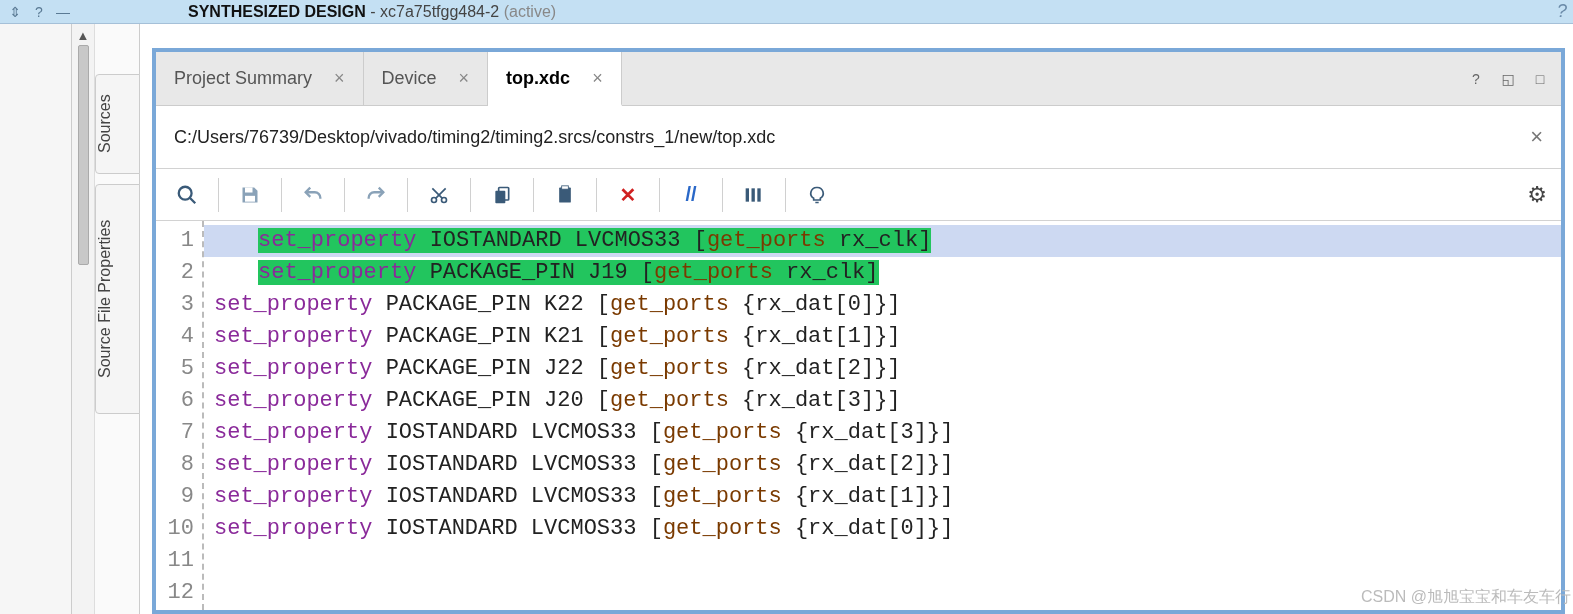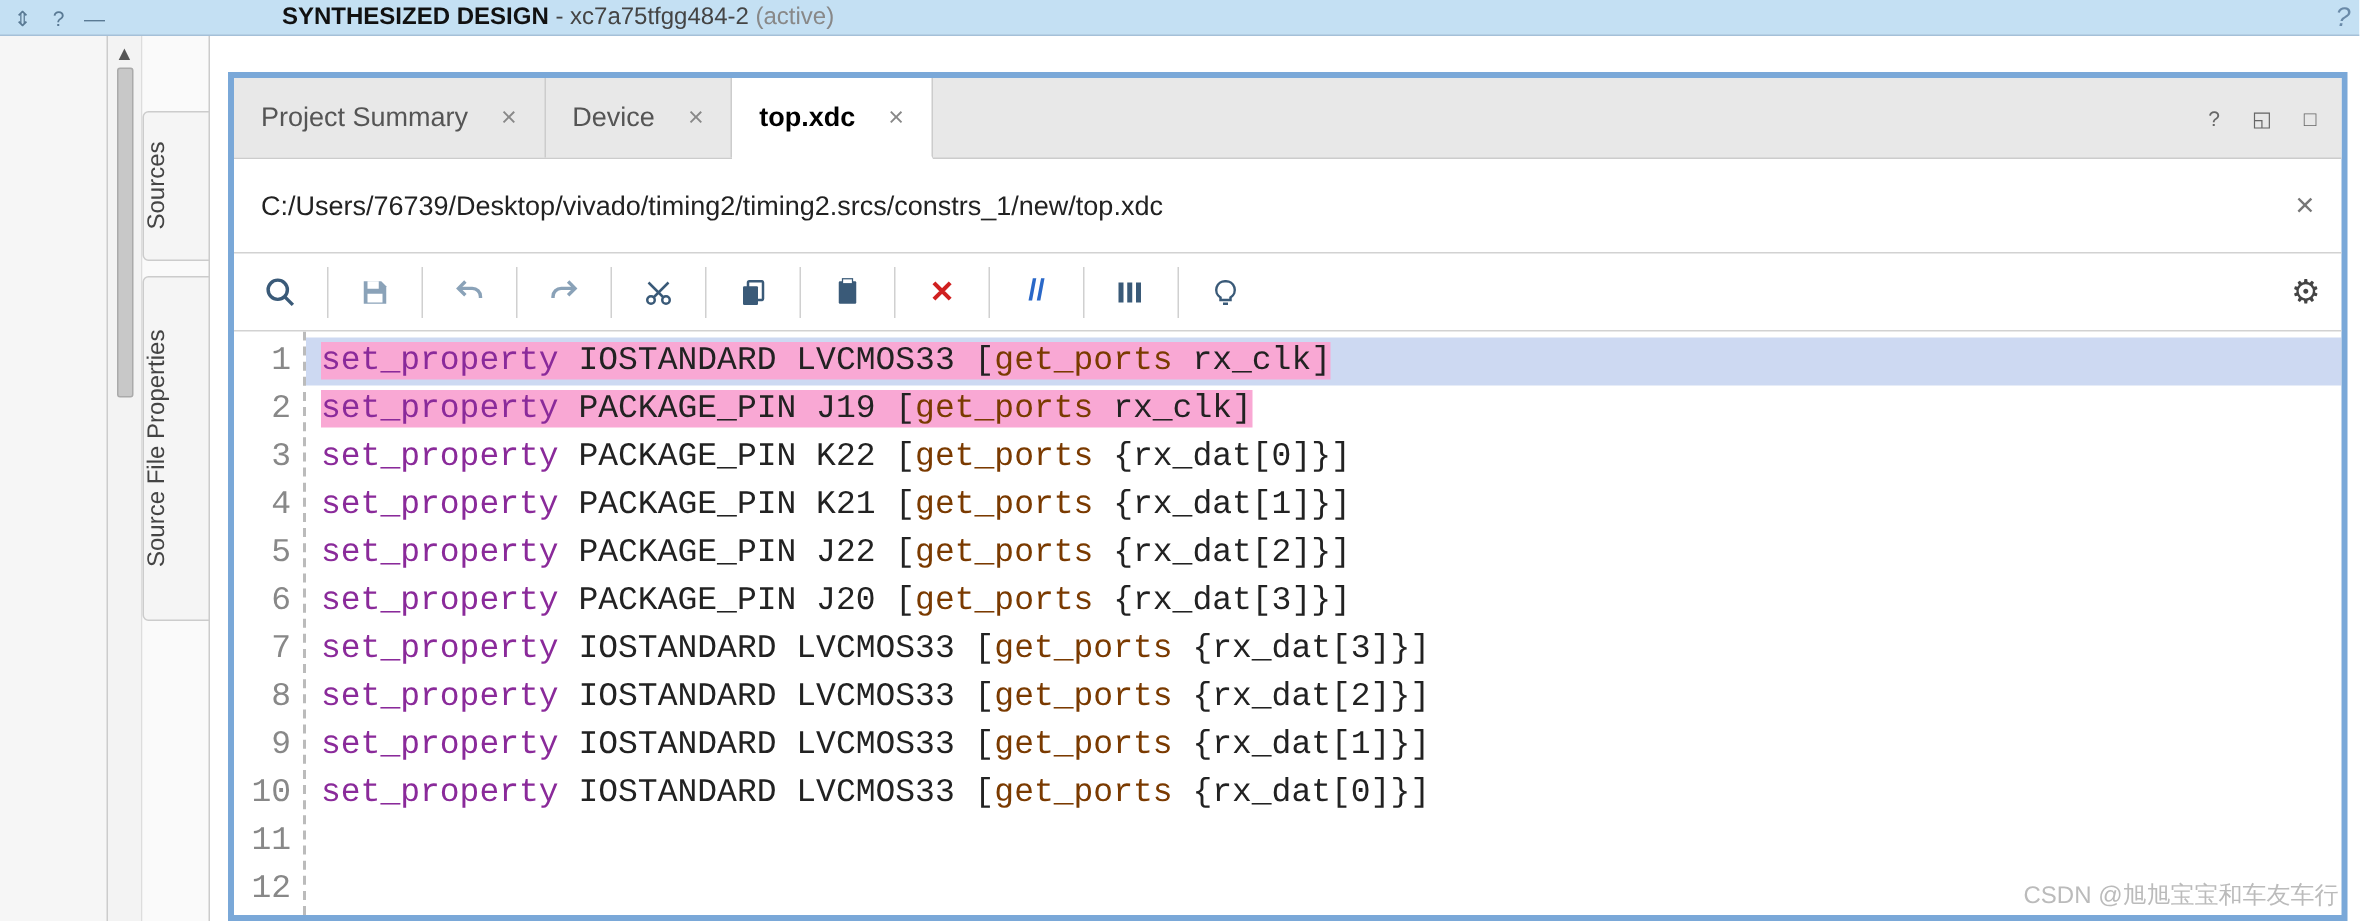--- a/index.html
+++ b/index.html
@@ -36,24 +36,24 @@
 .toolbar .btn.blue { color:#2a68c8; font-weight:bold; }
 .toolbar .gear { margin-left:auto; font-size:22px; color:#444; }
 .editor { flex:1; display:flex; font-family:"Courier New",monospace; font-size:22px; overflow:hidden; }
 .gutter { width:48px; text-align:right; color:#888; padding-top:4px; border-right:2px dashed #bbb; }
 .gutter div { height:32px; line-height:32px; padding-right:8px; }
 .code { flex:1; padding-top:4px; position:relative; }
 .codeline { height:32px; line-height:32px; padding-left:10px; white-space:pre; }
 .kw { color:#8a2a9a; }
 .fn { color:#7a3a00; }
 .txt { color:#222; }
-.sel { background:#f9a8d4; display:inline; }
+.sel { background:#22c55e; display:inline;margin-left:44px; }
 .line-hl { position:absolute; left:0; right:0; top:4px; height:32px; background:#cdd9f2; z-index:-1; }
 .topbar .right-help { margin-left:auto; color:#6a8aa8; font-size:18px; font-style:italic; }
-.watermark { position:absolute; right:14px; bottom:6px; font-size:16px; color:#bbb; font-family:Arial,sans-serif; }
+.watermark { position:absolute; right:2px; bottom:6px; font-size:16px; color:#bbb; font-family:Arial,sans-serif; }
 </style>
 </head>
 <body>
 
 <div class="topbar">
   <span class="tb-btn">⇕</span>
   <span class="tb-btn">?</span>
   <span class="tb-btn">—</span>
   <span class="title">
     <span class="bold">SYNTHESIZED DESIGN</span><span class="part"> - xc7a75tfgg484-2</span><span class="status">  (active)</span>

